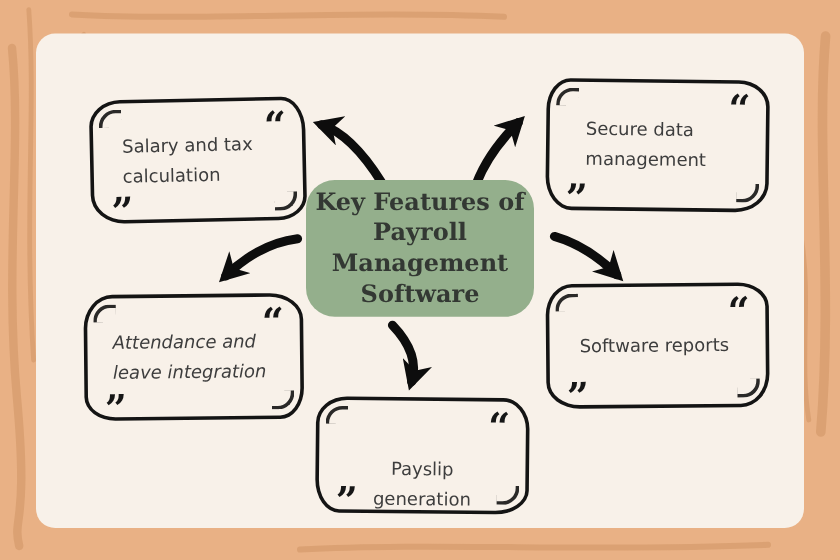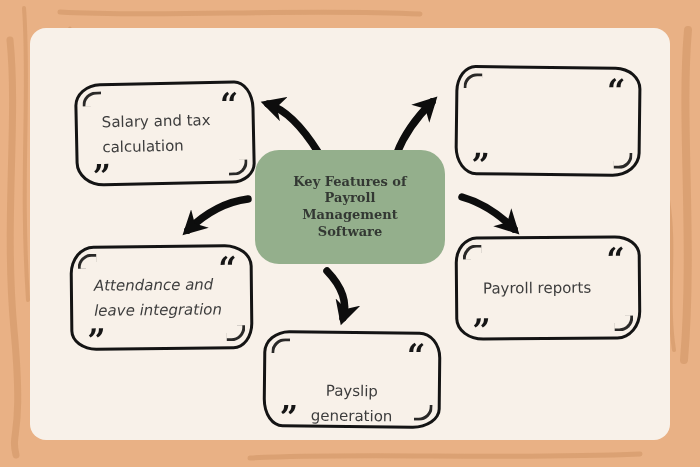--- a/index.html
+++ b/index.html
@@ -12,21 +12,21 @@
 
   .panel { position:absolute; left:30px; top:28px; width:640px; height:412px;
            background:#f8f1e9; border-radius:16px; }
 
   .arrows { position:absolute; left:0; top:0; }
 
   .center-box { position:absolute; left:255px; top:150px; width:190px; height:114px;
                 background:#94af8c; border-radius:24px;
                 display:flex; align-items:center; justify-content:center; text-align:center; }
   .center-title { font-family:"DejaVu Serif","Liberation Serif",serif; font-weight:bold;
-                  font-size:13px; line-height:1.28; color:#333833; }
+                  font-size:20px; line-height:1.28; color:#333833; }
 
   .node { position:absolute; border:3px solid #141414; background:transparent;
           display:flex; align-items:center; }
   .node::before { content:""; position:absolute; left:5px; top:5px; width:16px; height:12px;
                   border-left:3px solid #141414; border-top:3px solid #141414;
                   border-top-left-radius:14px; opacity:.9; }
   .node::after { content:""; position:absolute; right:5px; bottom:5px; width:16px; height:13px;
                  border-right:3px solid #141414; border-bottom:3px solid #141414;
                  border-bottom-right-radius:14px; opacity:.9; }
 
@@ -98,33 +98,34 @@
 
   <div class="node node-salary">
     <span class="q q-open">“</span>
     <span class="q q-close">”</span>
     <div class="node-label">Salary and tax calculation</div>
   </div>
 
   <div class="node node-secure">
     <span class="q q-open">“</span>
     <span class="q q-close">”</span>
+    <div class="node-label">Secure data management</div>
   </div>
 
   <div class="node node-attendance">
     <span class="q q-open">“</span>
     <span class="q q-close">”</span>
     <div class="node-label">Attendance and leave integration</div>
   </div>
 
   <div class="node node-payslip">
     <span class="q q-open">“</span>
     <span class="q q-close">”</span>
     <div class="node-label">Payslip generation</div>
   </div>
 
   <div class="node node-reports">
     <span class="q q-open">“</span>
     <span class="q q-close">”</span>
-    <div class="node-label">Payroll reports</div>
+    <div class="node-label">Software reports</div>
   </div>
 
 </div>
 
 </body></html>

